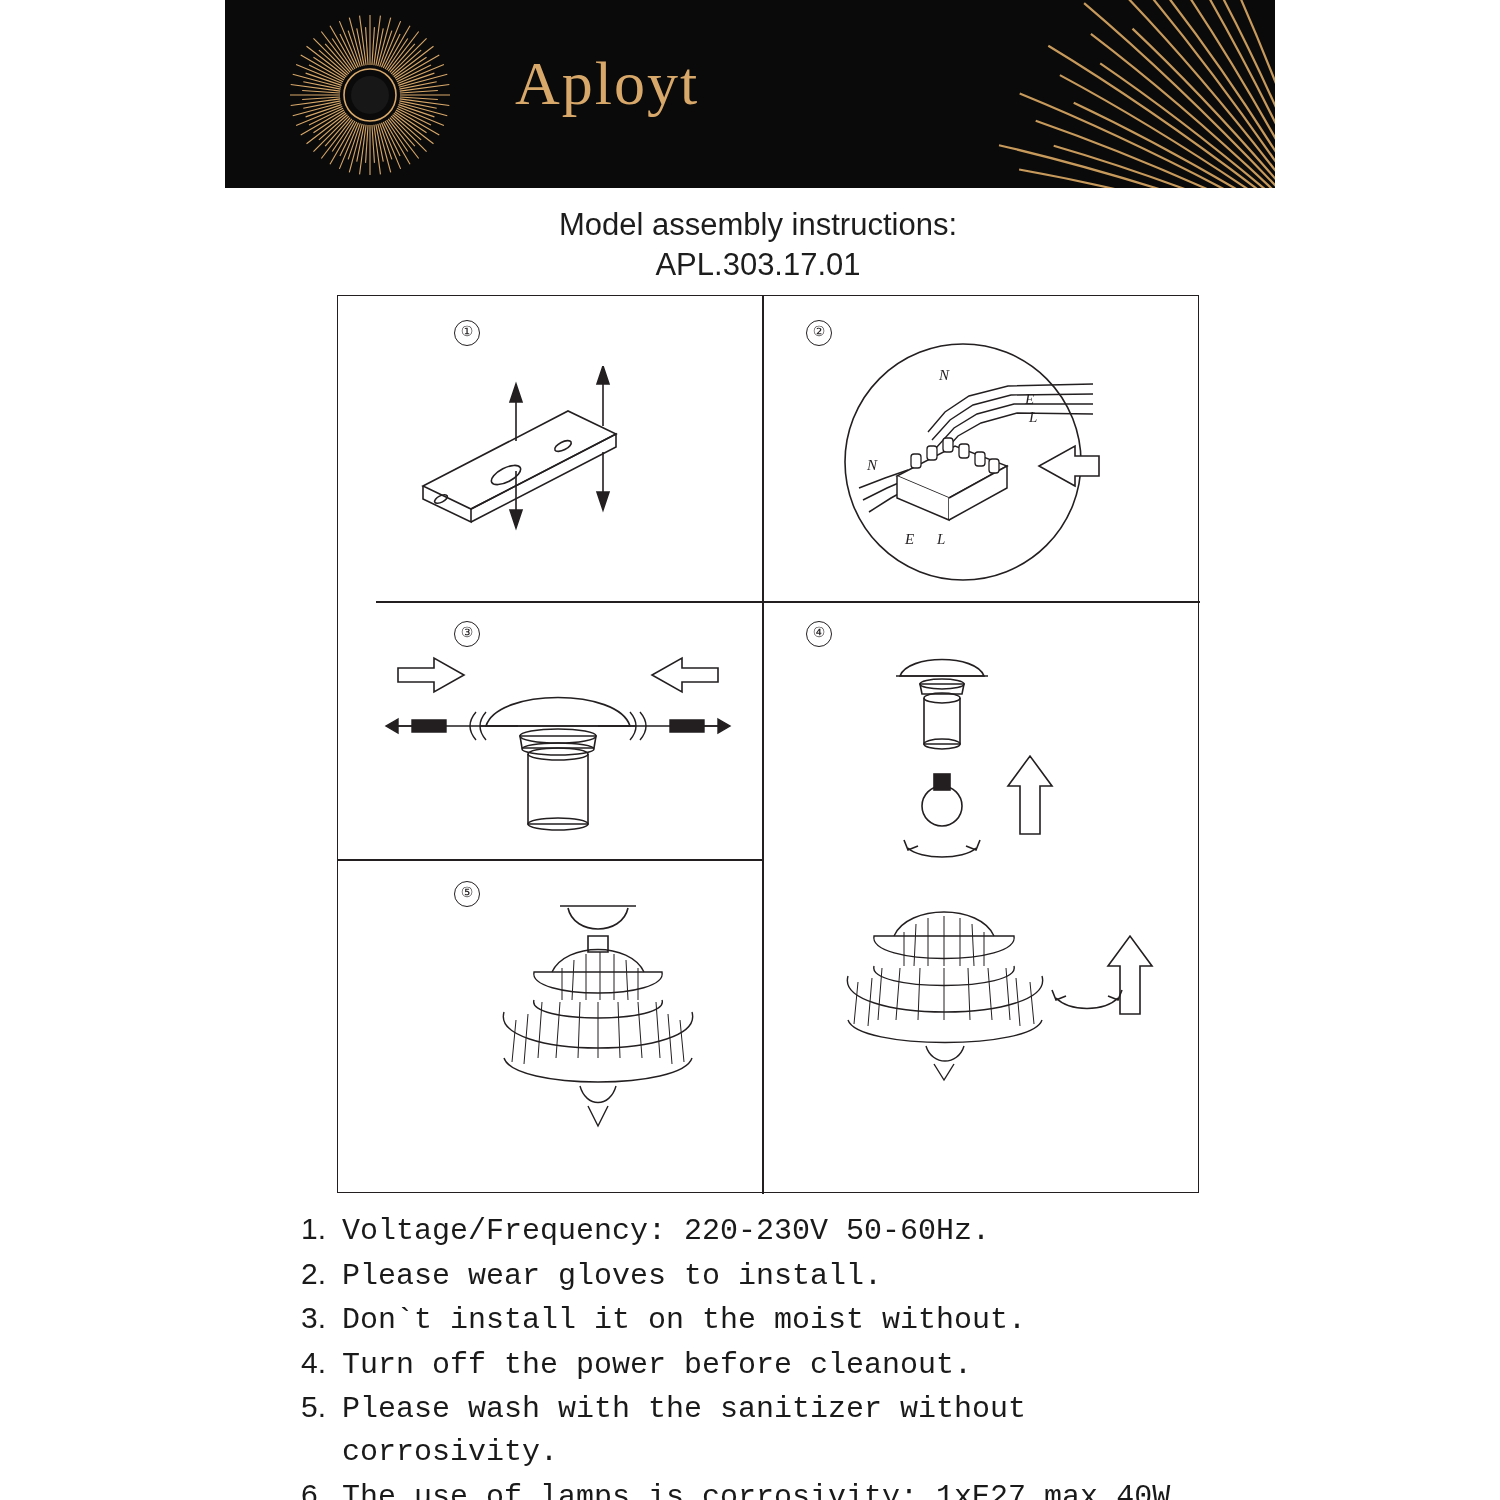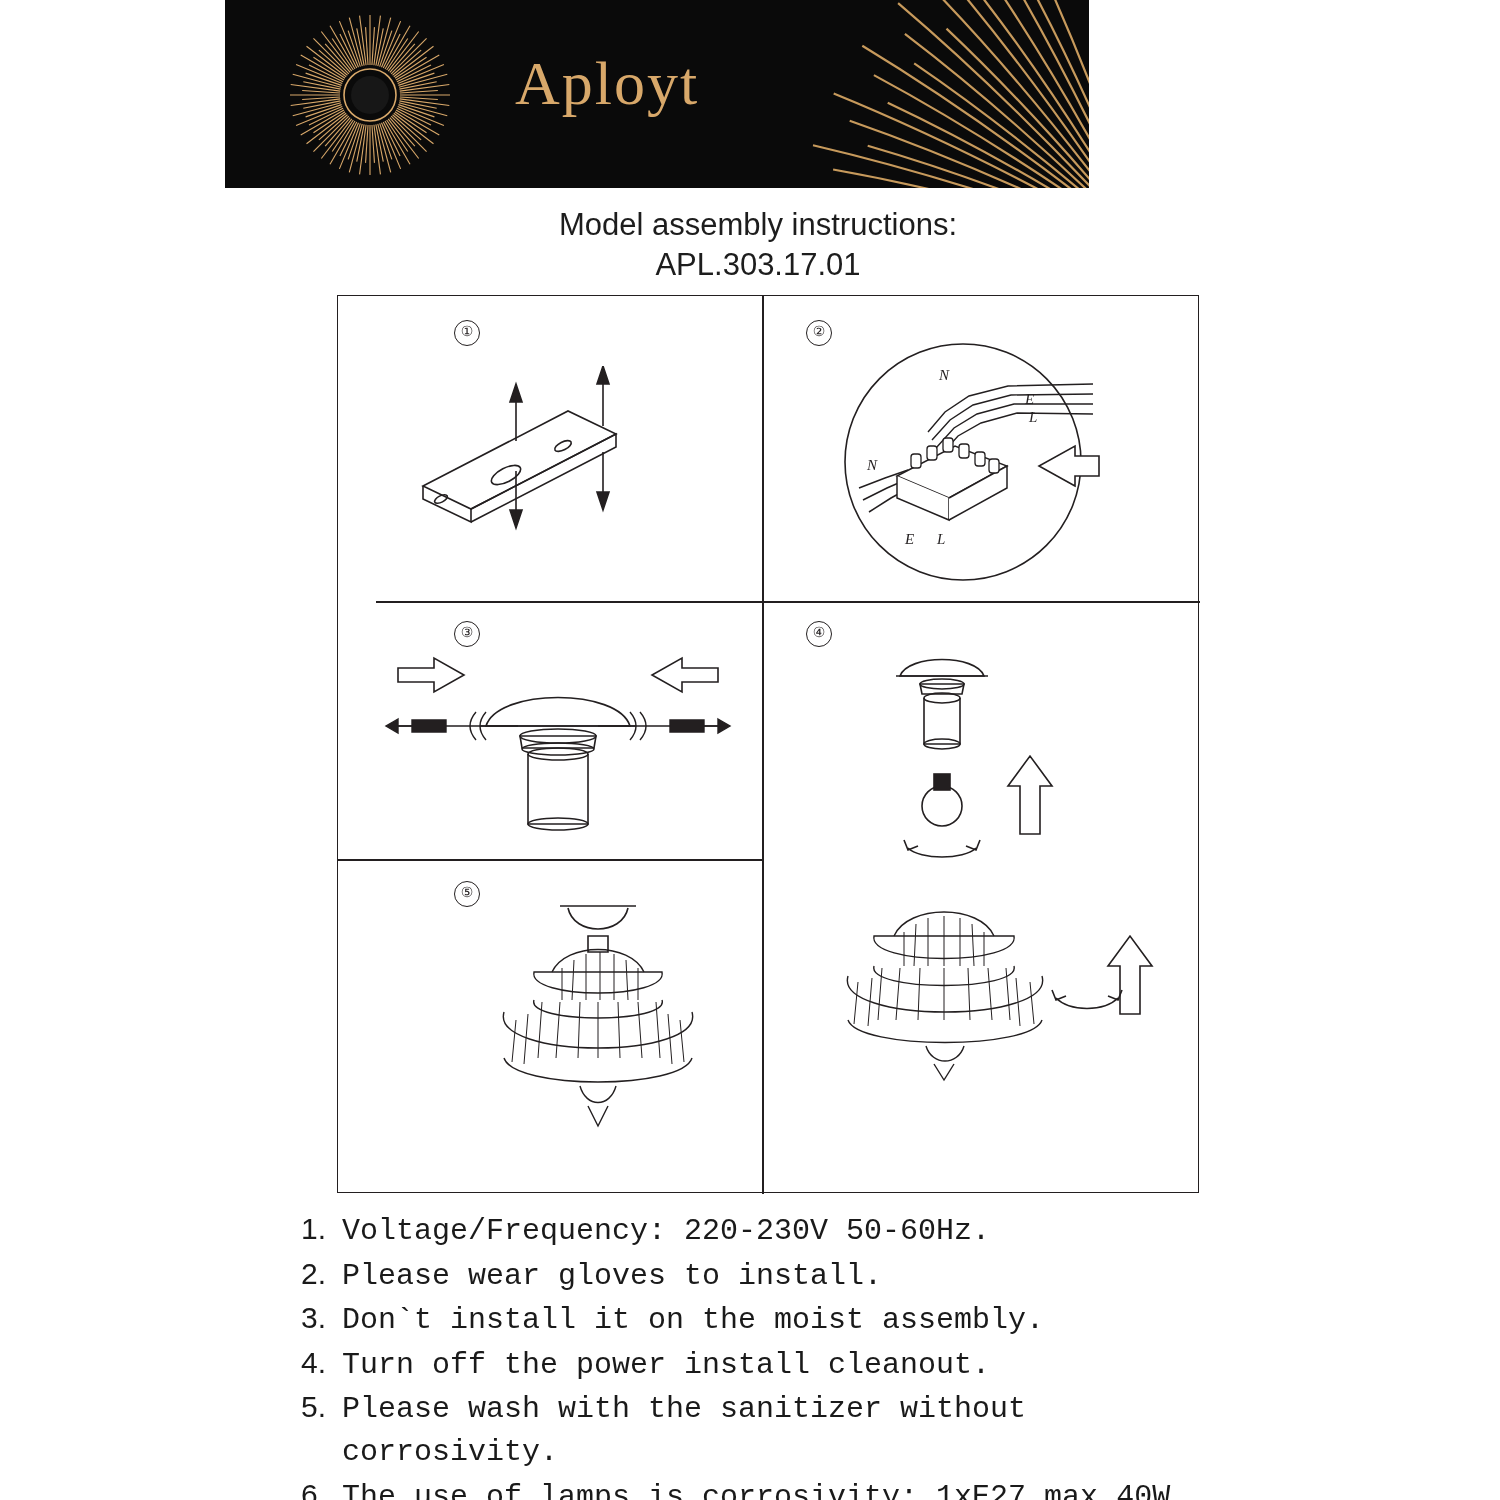--- a/index.html
+++ b/index.html
@@ -14,21 +14,21 @@
     color: #1a1a1a;
     position: relative;
     overflow: hidden;
   }
 
   
   .header {
     position: absolute;
     left: 225px;
     top: 0;
-    width: 864px;
+    width: 1050px;
     height: 188px;
     background: #0a0a0a;
     overflow: hidden;
   }
   .sunburst {
     position: absolute;
     left: 62px;
     top: 12px;
     width: 166px;
     height: 166px;
@@ -466,25 +466,25 @@
   <div class="note-row">
     <span class="note-idx">1.</span>
     <span class="note-text">Voltage/Frequency: 220-230V 50-60Hz.</span>
   </div>
   <div class="note-row">
     <span class="note-idx">2.</span>
     <span class="note-text">Please wear gloves to install.</span>
   </div>
   <div class="note-row">
     <span class="note-idx">3.</span>
-    <span class="note-text">Don`t install it on the moist assembly.</span>
+    <span class="note-text">Don`t install it on the moist without.</span>
   </div>
   <div class="note-row">
     <span class="note-idx">4.</span>
-    <span class="note-text">Turn off the power install cleanout.</span>
+    <span class="note-text">Turn off the power before cleanout.</span>
   </div>
   <div class="note-row">
     <span class="note-idx">5.</span>
     <span class="note-text">Please wash with the sanitizer without corrosivity.</span>
   </div>
   <div class="note-row">
     <span class="note-idx">6.</span>
     <span class="note-text">The use of lamps is corrosivity: 1xE27 max 40W.</span>
   </div>
 </div>

